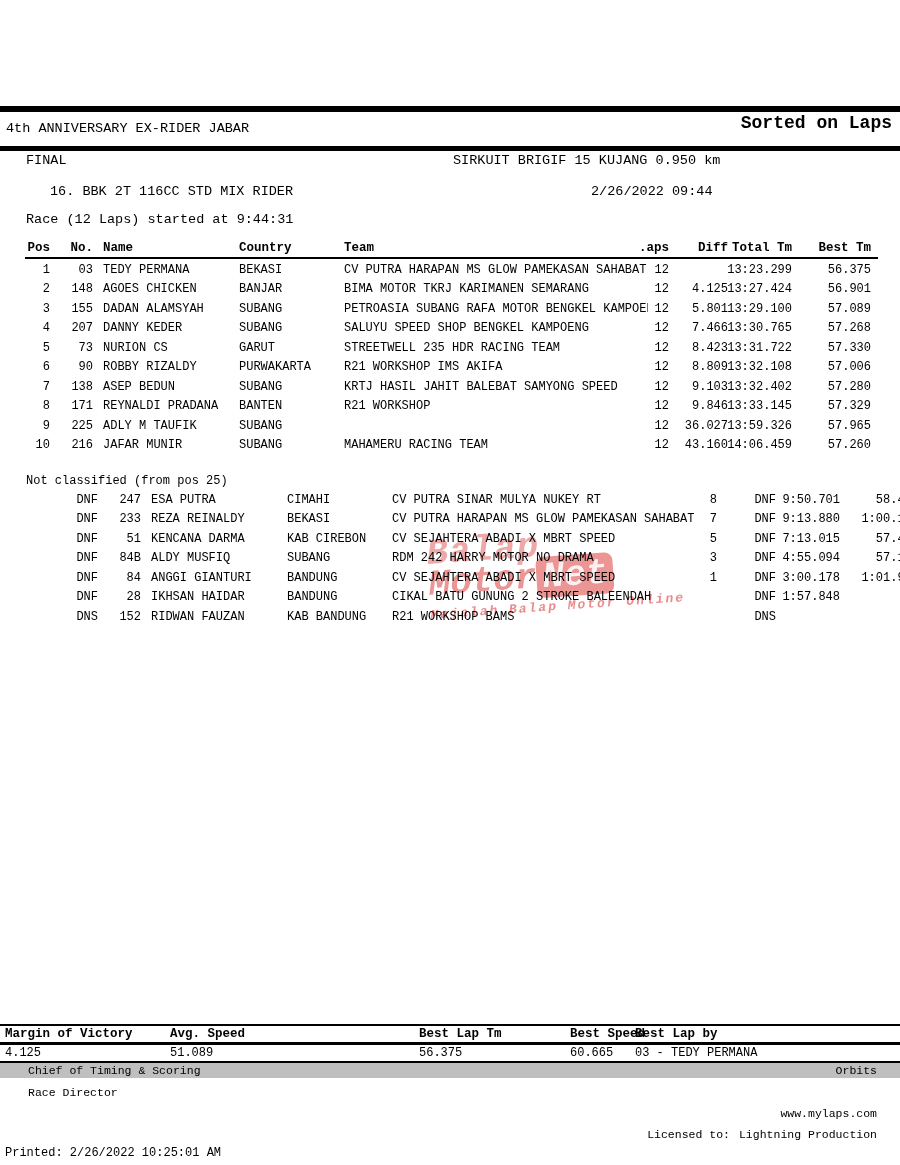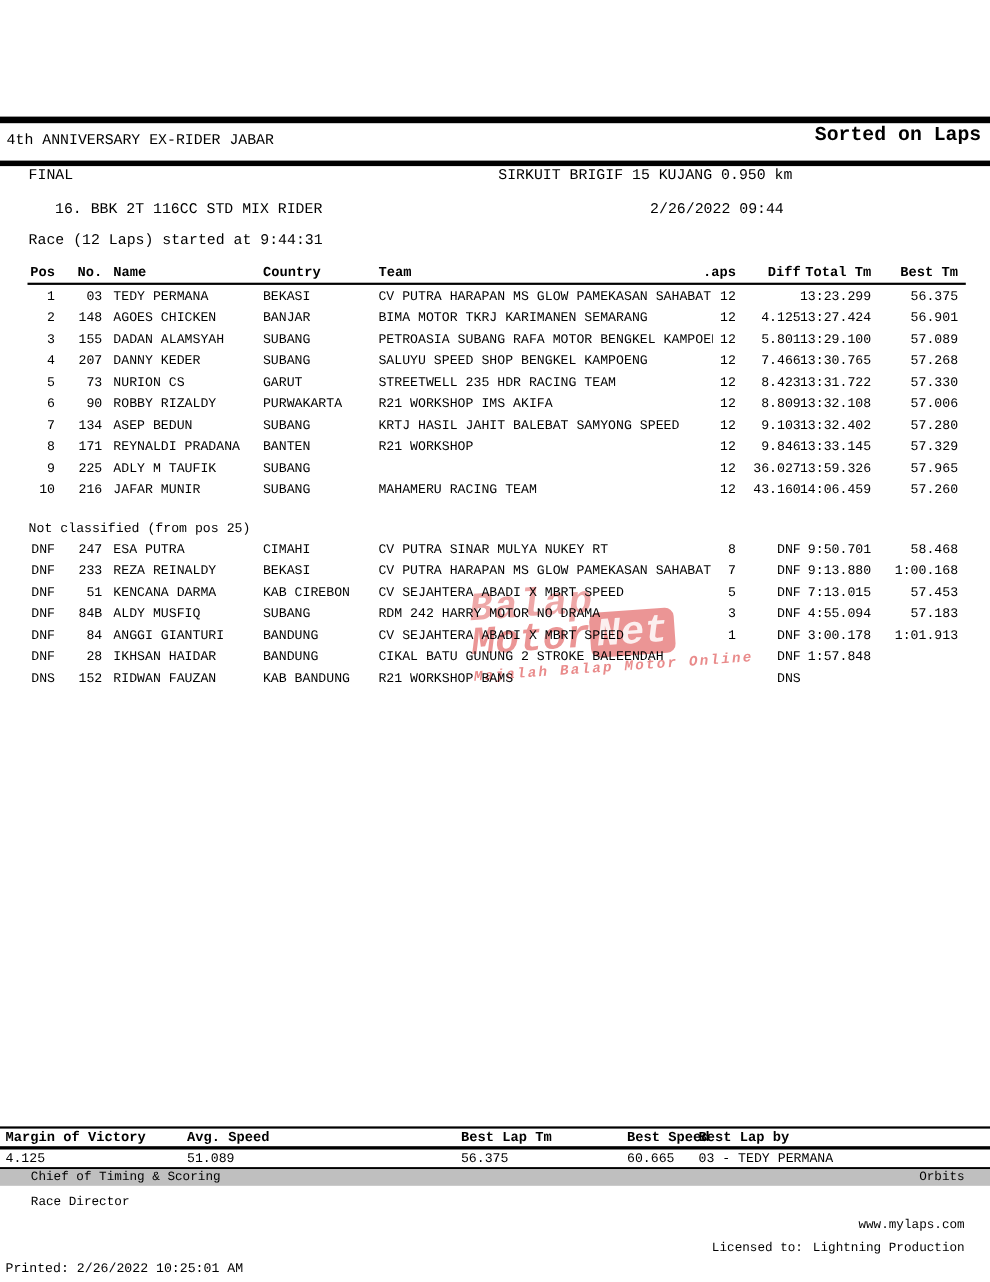--- a/index.html
+++ b/index.html
@@ -24,21 +24,21 @@
   .m-circuit  { left:453px; top:153px; }
   .m-class    { left:26px;  top:184px;margin-left:24px; }
   .m-datetime { left:591px; top:184px; }
   .m-race     { left:26px;  top:212px; }
 
   
   .thead { left:0; top:241px; width:900px; height:17px; font-weight:bold; font-size:12.5px; }
   .thead-line { left:25px; top:257px; width:853px; height:2px; }
   .rows { position:absolute; left:0; width:900px; }
   .rows-classified { top:261px; }
-  .rows-dnf { top:491px; }
+  .rows-dnf { top:491px;padding-left:48px; }
   .trow { position:relative; height:19.45px; line-height:19.45px; font-size:12px; }
   .cell { position:absolute; top:0; height:100%; white-space:nowrap; }
   .c-pos     { left:0;     width:50px;  text-align:right; }
   .c-no      { left:58px;  width:35px;  text-align:right; }
   .c-name    { left:103px; width:133px; overflow:hidden; }
   .c-country { left:239px; width:103px; overflow:hidden; }
   .c-team    { left:344px; width:304px; overflow:hidden; }
   .c-laps    { left:620px; width:49px;  text-align:right; }
   .c-diff    { left:673px; width:55px;  text-align:right; }
   .c-total   { left:722px; width:70px;  text-align:right; }
@@ -169,21 +169,21 @@
     <span class="cell c-name">ROBBY RIZALDY</span>
     <span class="cell c-country">PURWAKARTA</span>
     <span class="cell c-team">R21 WORKSHOP IMS AKIFA</span>
     <span class="cell c-laps">12</span>
     <span class="cell c-diff">8.809</span>
     <span class="cell c-total">13:32.108</span>
     <span class="cell c-best">57.006</span>
   </div>
       <div class="trow">
     <span class="cell c-pos">7</span>
-    <span class="cell c-no">134</span>
+    <span class="cell c-no">138</span>
     <span class="cell c-name">ASEP BEDUN</span>
     <span class="cell c-country">SUBANG</span>
     <span class="cell c-team">KRTJ HASIL JAHIT BALEBAT SAMYONG SPEED</span>
     <span class="cell c-laps">12</span>
     <span class="cell c-diff">9.103</span>
     <span class="cell c-total">13:32.402</span>
     <span class="cell c-best">57.280</span>
   </div>
       <div class="trow">
     <span class="cell c-pos">8</span>

